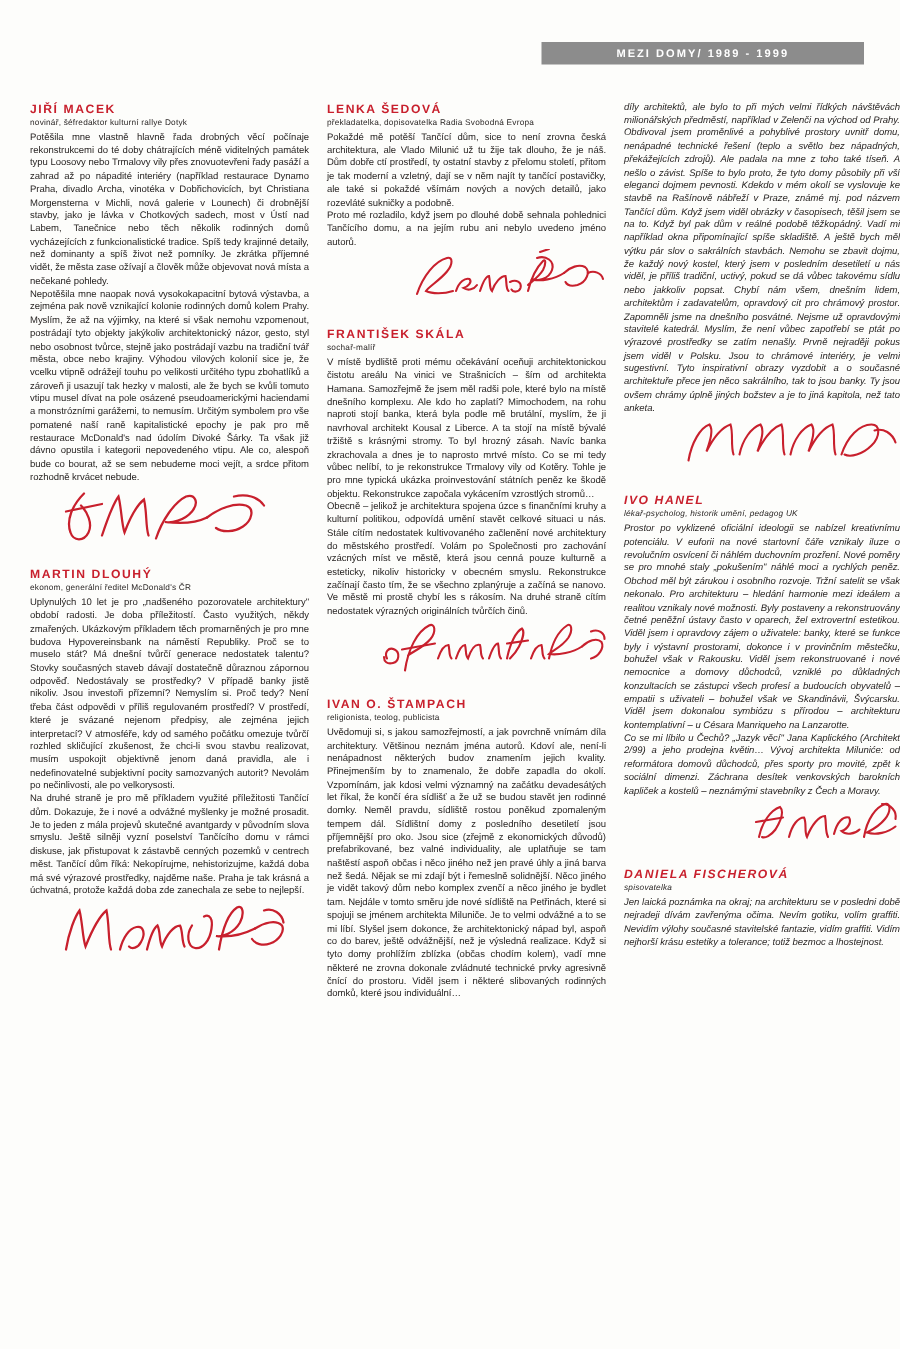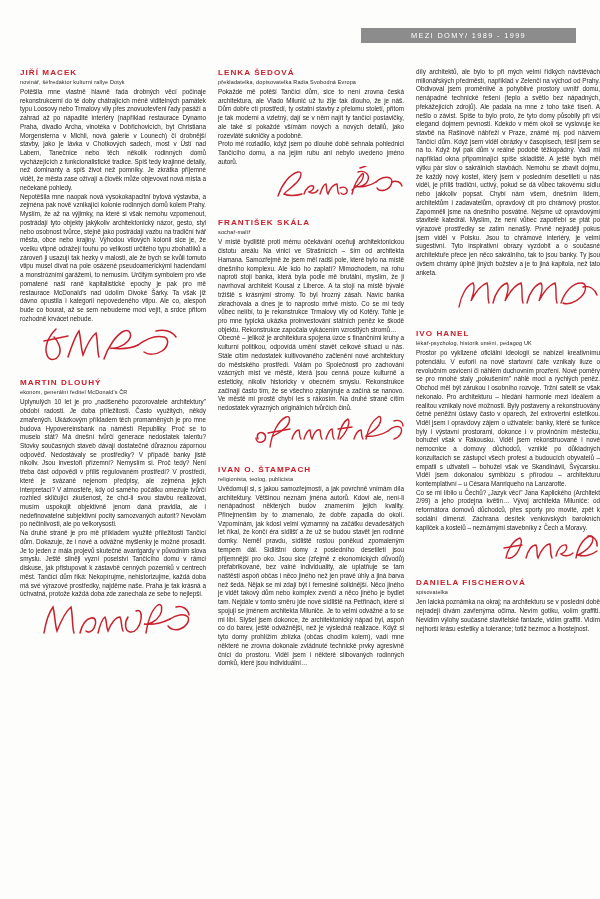--- a/index.html
+++ b/index.html
@@ -17,37 +17,37 @@
   .header-bar{
     position:absolute;
     left:361px;top:28px;
     width:215px;height:15px;
     background:#8c8c8c;
     display:flex;align-items:center;justify-content:center;
   }
   .header-bar span{
     color:#ffffff;
     font-size:7.4px;
-    font-weight:normal;
+    font-weight:bold;
     letter-spacing:1.35px;
   }
 
   
   .cols{
     position:absolute;
     left:20px;top:68px;
     width:584px;height:812px;
     display:flex;
     gap:12px;
   }
   .col{
     width:186px;
     position:relative;
   }
-  .col:last-child{width:184px;}
+  .col:last-child{width:184px;font-style:italic;}
 
   .entry{margin-bottom:0px;}
 
   .name{
     color:#c8202d;
     font-size:8.1px;
     font-weight:bold;
     letter-spacing:1.05px;
     line-height:10px;
     margin:0 0 1px 0;

